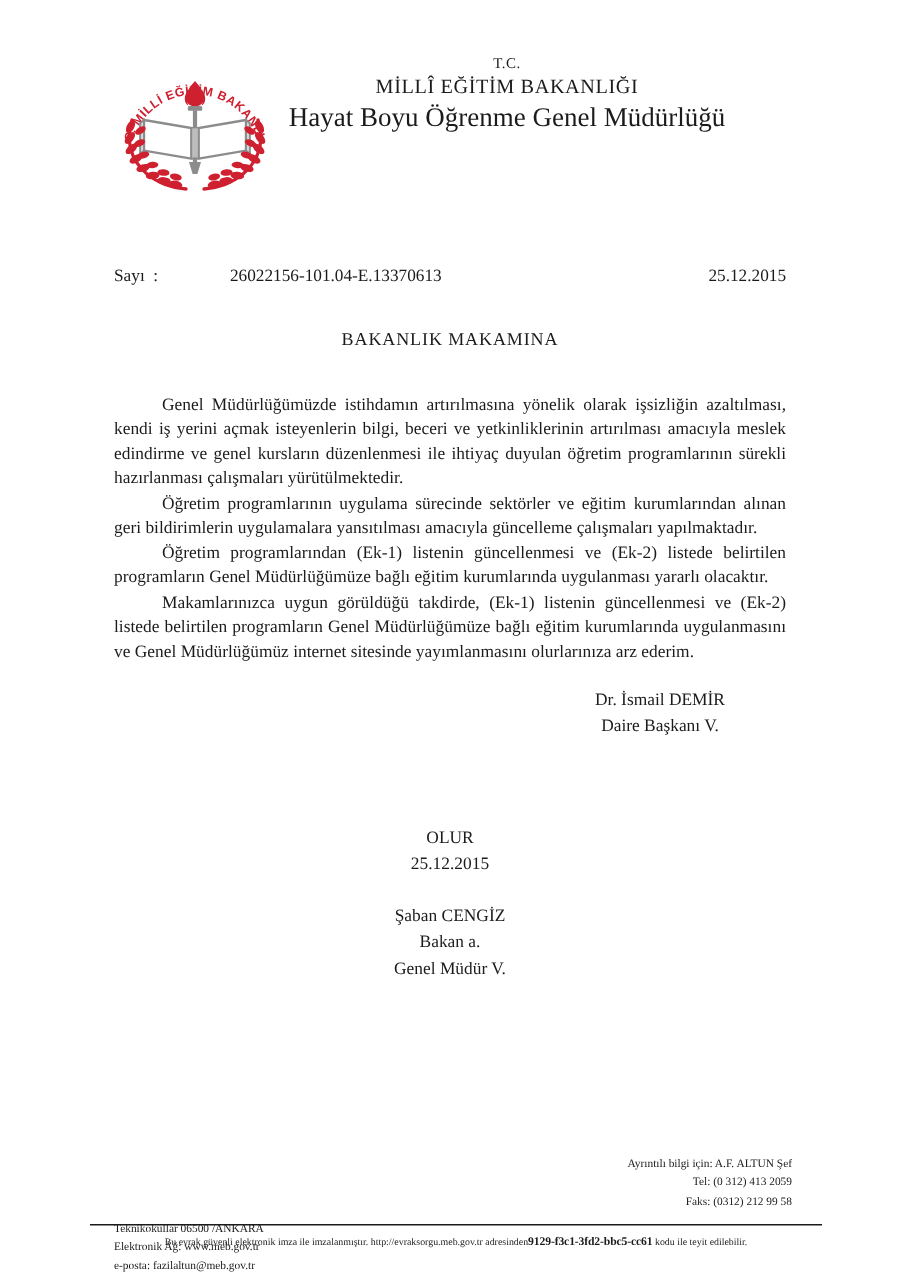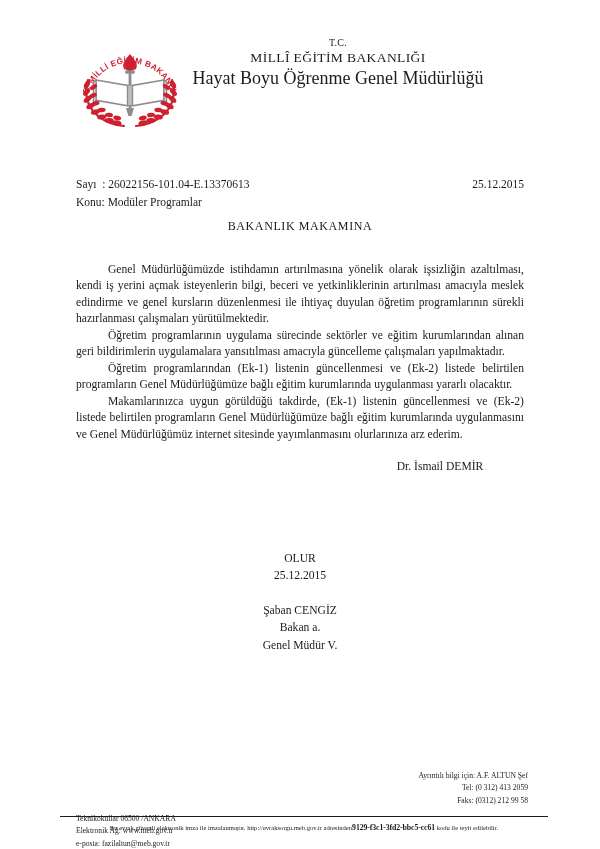--- a/index.html
+++ b/index.html
@@ -54,21 +54,21 @@
     top: 176px;
     width: 448px;
     font-size: 11.5px;
     line-height: 1.55;
   }
   .meta-row {
     display: flex;
     align-items: baseline;
   }
   .meta-key { white-space: pre; }
-  .meta-val { white-space: pre; }
+  .meta-val { white-space: pre; margin-left: 45px; }
   .meta-date { margin-left: auto; white-space: pre; }
 
   
   .addressee {
     position: absolute;
     left: 76px;
     top: 219px;
     width: 448px;
     text-align: center;
     font-size: 12px;
@@ -247,37 +247,34 @@
       <div class="header-line3">Hayat Boyu Öğrenme Genel Müdürlüğü</div>
     </div>
   </div>
 
   <div class="meta">
     <div class="meta-row">
       <span class="meta-key">Sayı  :</span>
       <span class="meta-val"> 26022156-101.04-E.13370613</span>
       <span class="meta-date">25.12.2015</span>
     </div>
-    <div class="meta-row">
-      <span class="meta-key">Konu:</span>
-      <span class="meta-val"> Modüler Programlar</span>
-    </div>
   </div>
 
   <div class="addressee">BAKANLIK MAKAMINA</div>
 
   <div class="body">
     <p>Genel Müdürlüğümüzde istihdamın artırılmasına yönelik olarak işsizliğin azaltılması, kendi iş yerini açmak isteyenlerin bilgi, beceri ve yetkinliklerinin artırılması amacıyla meslek edindirme ve genel kursların düzenlenmesi ile ihtiyaç duyulan öğretim programlarının sürekli hazırlanması çalışmaları yürütülmektedir.</p>
     <p>Öğretim programlarının uygulama sürecinde sektörler ve eğitim kurumlarından alınan geri bildirimlerin uygulamalara yansıtılması amacıyla güncelleme çalışmaları yapılmaktadır.</p>
     <p>Öğretim programlarından (Ek-1) listenin güncellenmesi ve (Ek-2) listede belirtilen programların Genel Müdürlüğümüze bağlı eğitim kurumlarında uygulanması yararlı olacaktır.</p>
     <p>Makamlarınızca uygun görüldüğü takdirde, (Ek-1) listenin güncellenmesi ve (Ek-2) listede belirtilen programların Genel Müdürlüğümüze bağlı eğitim kurumlarında uygulanmasını ve Genel Müdürlüğümüz internet sitesinde yayımlanmasını olurlarınıza arz ederim.</p>
   </div>
 
   <div class="signature">
     <div>Dr. İsmail DEMİR</div>
+    <div>Daire Başkanı V.</div>
   </div>
 
   <div class="approval">
     <div>OLUR</div>
     <div>25.12.2015</div>
     <div class="approval-gap"></div>
     <div>Şaban CENGİZ</div>
     <div>Bakan a.</div>
     <div>Genel Müdür V.</div>
   </div>

